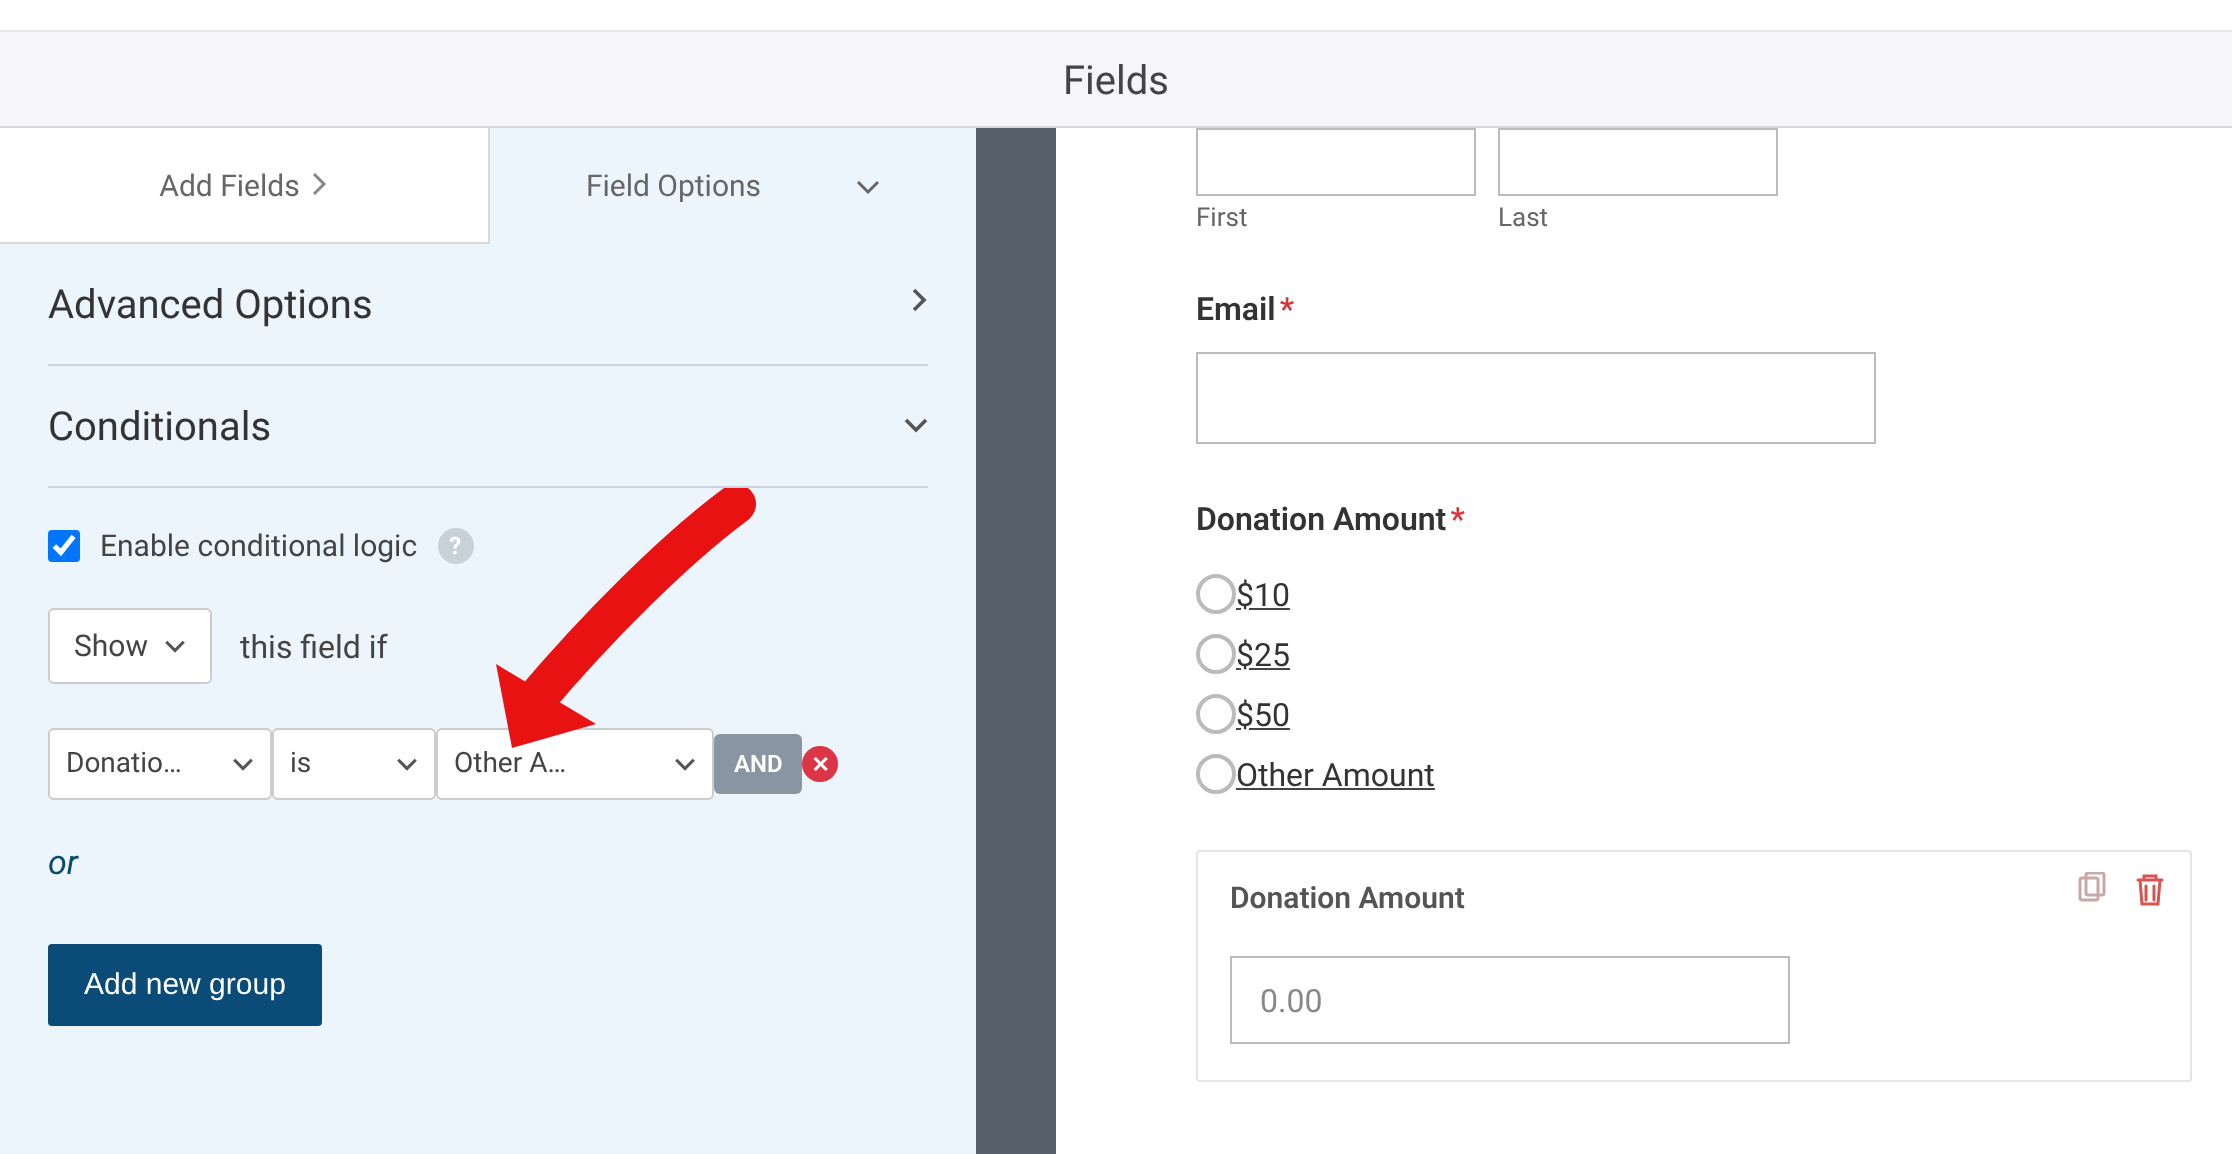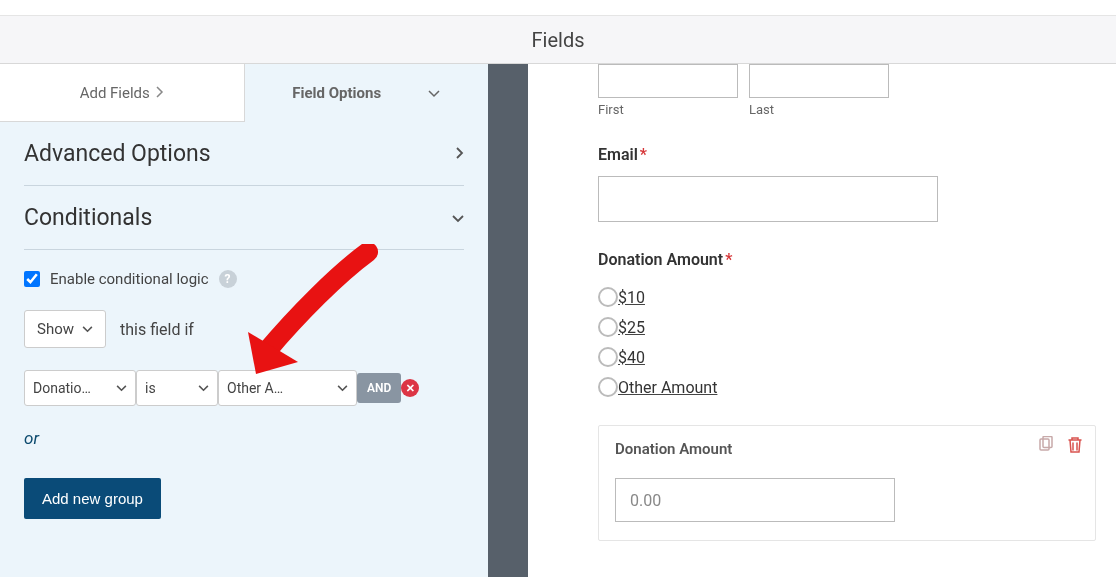--- a/index.html
+++ b/index.html
@@ -10,25 +10,25 @@
   .header { height: 48px; background: #f6f6f8; border-bottom: 1px solid #d8d8d8; display: flex; align-items: center; justify-content: center; }
   .header-title { font-size: 20px; color: #444; font-weight: 400; }
   
   .main { display: flex; height: calc(100% - 64px); }
   
   .sidebar { width: 488px; background: #ecf5fb; display: flex; flex-direction: column; position: relative; }
   
   .tabs { display: flex; background: #0f766e; }
   .tab { flex: 1; height: 58px; display: flex; align-items: center; justify-content: center; font-size: 15px; color: #666; cursor: pointer; gap: 6px; }
   .tab.inactive { background: #fff; border-right: 1px solid #d8d8d8; border-bottom: 1px solid #d8d8d8; }
-  .tab.active { background: #ecf5fb; font-weight: 700; gap: 47px; }
+  .tab.active { background: #ecf5fb; font-weight: 400; gap: 47px; }
   
   .sidebar-content { padding: 0 24px; flex: 1; }
   .section-header { display: flex; justify-content: space-between; align-items: center; padding: 18px 0; border-bottom: 1px solid #c9d5de; cursor: pointer; }
-  .section-header .title { font-size: 23px; color: #333; font-weight: 400; }
+  .section-header .title { font-size: 20px; color: #333; font-weight: 400; }
   
   .conditionals-body { padding-top: 20px; }
   .check-row { display: flex; align-items: center; gap: 10px; margin-bottom: 22px; }
   .check-row input[type=checkbox] { width: 16px; height: 16px; }
   .check-row label { font-size: 15px; color: #444; }
   .help-icon { width: 18px; height: 18px; border-radius: 50%; background: #c8d1d8; color: #fff; display: flex; align-items: center; justify-content: center; font-size: 12px; font-weight: bold; cursor: pointer; }
   
   .logic-row { display: flex; align-items: center; gap: 14px; margin-bottom: 22px; }
   .select-box { background: #fff; border: 1px solid #ccc; border-radius: 3px; padding: 9px 12px; display: flex; align-items: center; gap: 8px; cursor: pointer; font-size: 15px; }
   .label-text { font-size: 16px; color: #444; }
@@ -193,21 +193,21 @@
         <div class="radio-item">
           <span class="radio-circle"></span>
           <span class="radio-label">$10</span>
         </div>
         <div class="radio-item">
           <span class="radio-circle"></span>
           <span class="radio-label">$25</span>
         </div>
         <div class="radio-item">
           <span class="radio-circle"></span>
-          <span class="radio-label">$40</span>
+          <span class="radio-label">$50</span>
         </div>
         <div class="radio-item">
           <span class="radio-circle"></span>
           <span class="radio-label">Other Amount</span>
         </div>
       </div>
     </div>
 
     <div class="selected-field">
       <div class="field-actions">

